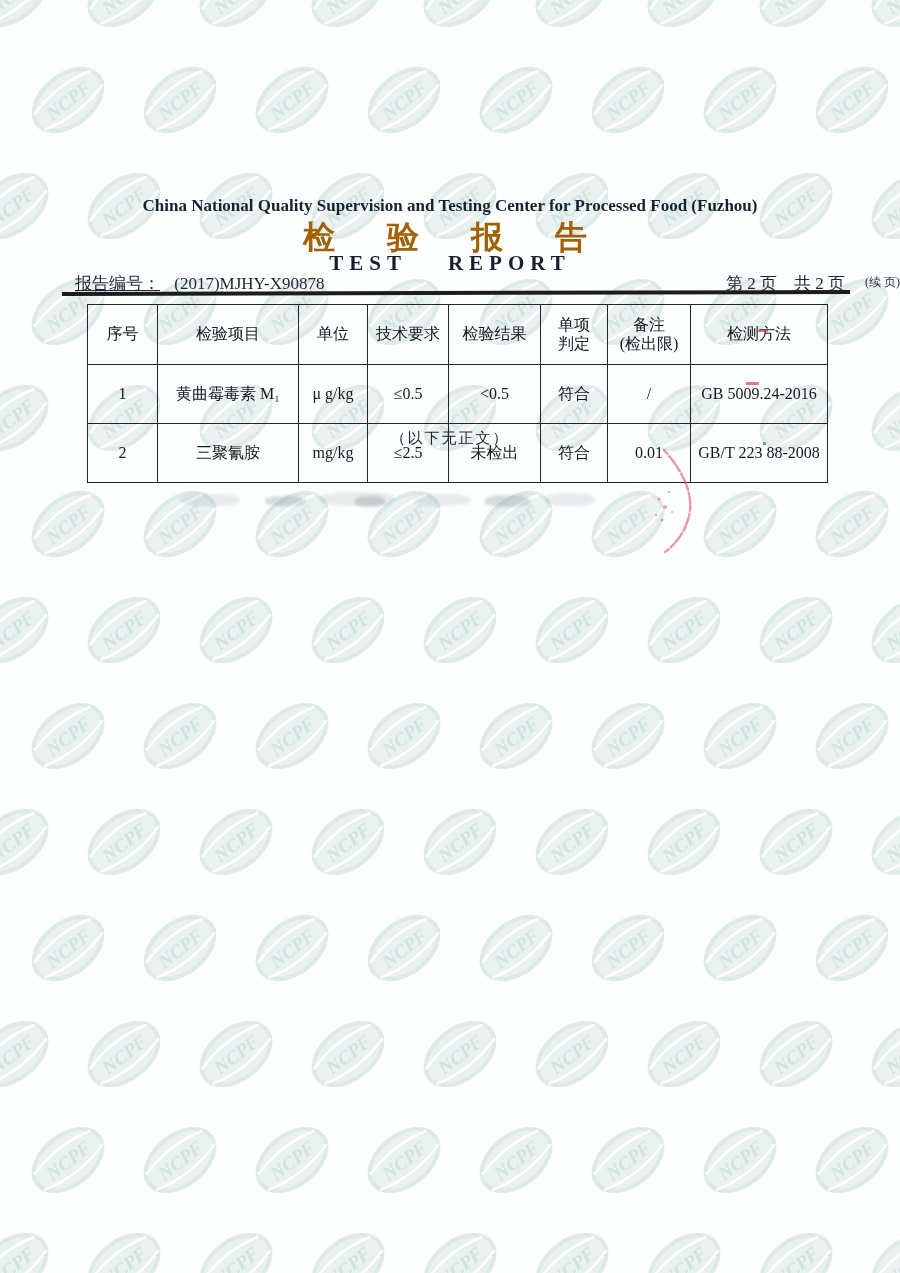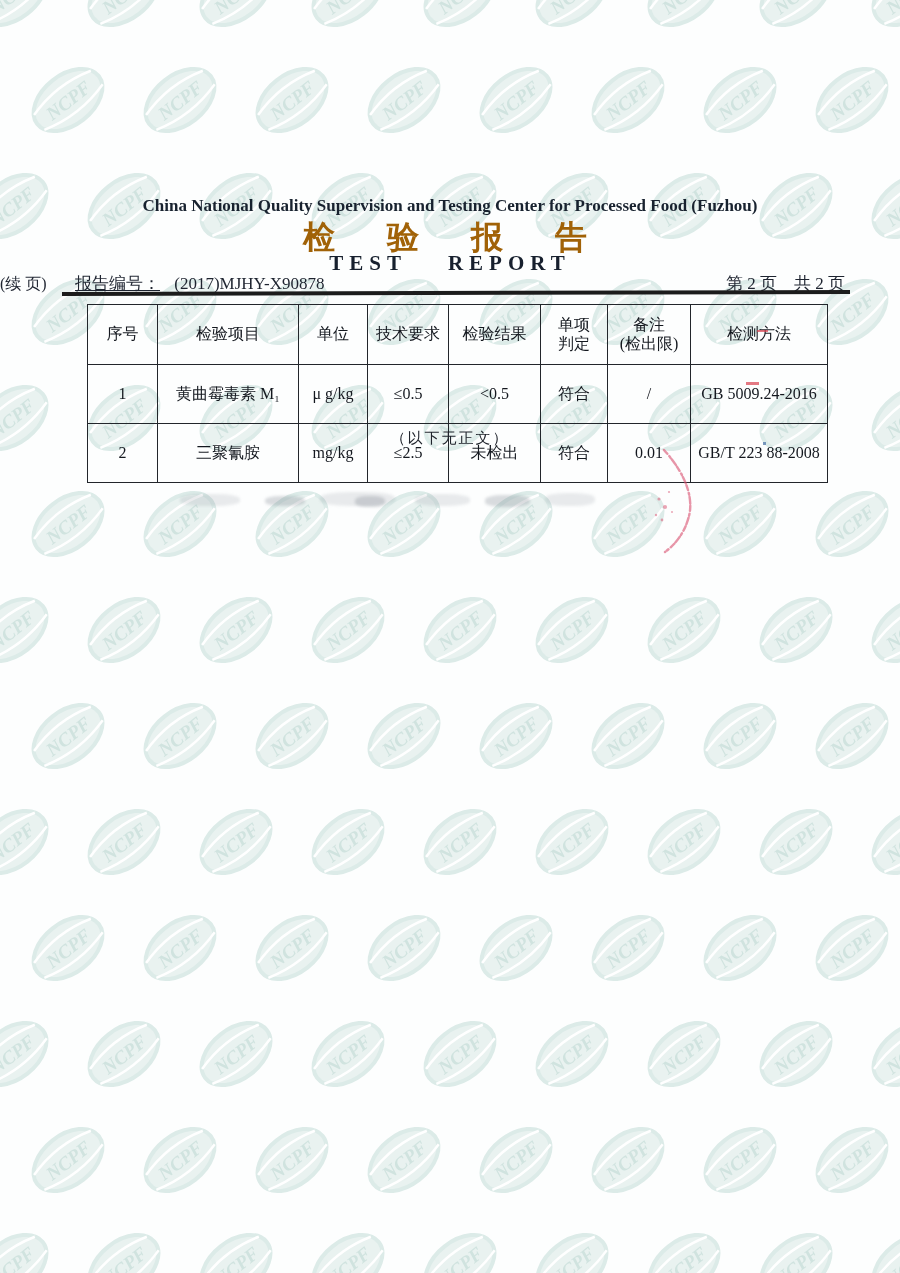--- a/index.html
+++ b/index.html
@@ -34,21 +34,21 @@
   }
   .title-en {
     position:absolute; top:251px; left:0; width:100%;
     text-align:center; font-size:21px; font-weight:bold;
     letter-spacing:6px; word-spacing:30px; color:#17202e;
   }
   .meta-row { position:absolute; top:272px; left:0; width:100%; height:22px; font-size:17px; }
   .report-no-wrap { position:absolute; left:75px; top:0; }
   .report-no-label { font-weight:normal;text-decoration:underline; }
   .report-no { margin-left:10px; }
-  .continuation { position:absolute; left:0; width:100%; top:2px; text-align:left; font-size:16px; }
+  .continuation { position:absolute; left:0; width:100%; top:2px; text-align:right; font-size:12px; }
   .page-indicator { position:absolute; right:55px; top:0; font-size:17px; }
   .head-rule {
     position:absolute; top:291px; left:62px; width:788px; height:4px;
     background:#1c1c1c; transform:rotate(-0.15deg);
   }
   
   .report-table {
     position:absolute; top:304px; left:87px; width:740px;
     border-collapse:collapse; table-layout:fixed;
     font-size:16px; color:#14181f;

